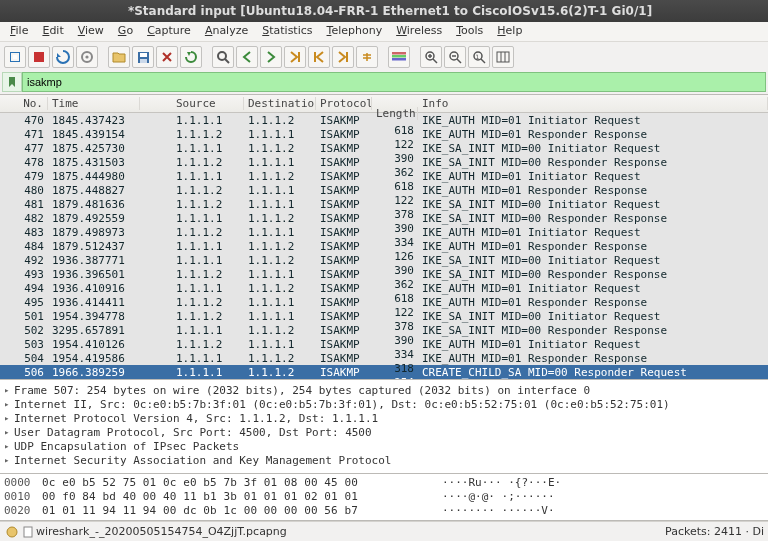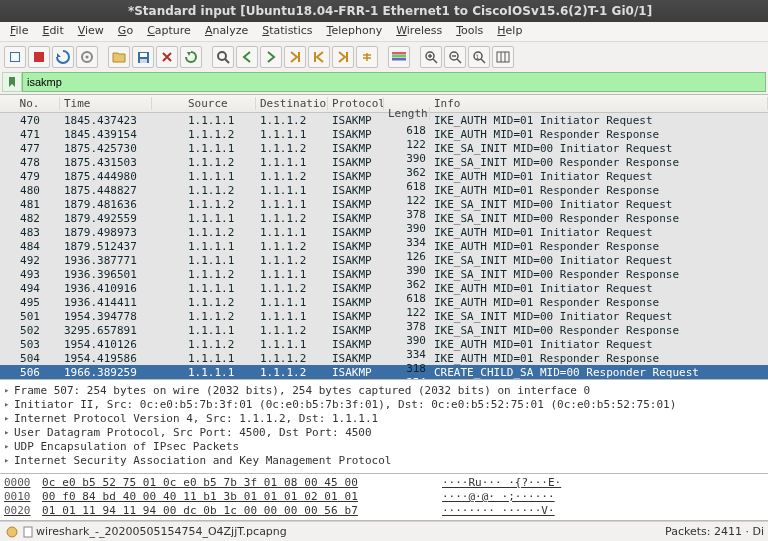--- a/index.html
+++ b/index.html
@@ -16,31 +16,31 @@
   .tbtn { width:22px; height:22px; border:1px solid #c3c2c0; background:#f7f6f4; display:flex; align-items:center; justify-content:center; border-radius:2px; cursor:pointer; }
   .tsep { width:6px; }
   
   .filterbar { height:22px; display:flex; align-items:stretch; padding: 0 2px 2px 2px; }
   .filterbar .fbtn { width:20px; display:flex; align-items:center; justify-content:center; border:1px solid #b8d8b8; background:#e8f5e8; }
   .filterbar input { flex:1; background:#aaf0aa; border:1px solid #7fc27f; padding:0 4px; outline:none; font-size:11px; }
   
   .pktlist { border-top:1px solid #bcbab6; border-bottom:1px solid #bcbab6; background:#fff; overflow:hidden; flex: 0 0 auto; }
   .pkthdr { display:flex; background:linear-gradient(#f6f5f3,#ecebe7); border-bottom:1px solid #c6c4c0; height:18px; align-items:center; }
   .pkthdr div { padding:0 4px; border-right:1px solid #dbd9d5; font-size:11px; color:#444; white-space:nowrap; overflow:hidden; }
-  .col-no{width:60px;text-align:center;} .col-time{width:92px;} .col-src{width:72px;margin-left:32px;} .col-dst{width:72px;} .col-proto{width:56px;} .col-len{width:46px;text-align:right;margin-top:20px;} .col-info{flex:1;}
+  .col-no{width:48px;text-align:right;} .col-time{width:92px;} .col-src{width:72px;margin-left:32px;} .col-dst{width:72px;} .col-proto{width:56px;} .col-len{width:46px;text-align:right;margin-top:20px;} .col-info{flex:1;}
   .pktrows { height: 266px; overflow:hidden; }
   .pktrow { display:flex; height:14px; align-items:center; background:#e5e5e5; color:#12272d;}
   .pktrow.sel { background:#3a6ea5 !important; color:#fff; }
   .pktrow div { padding:0 4px; white-space:nowrap; overflow:hidden; }
   
   .details { background:#fff; border-bottom:1px solid #bcbab6; padding:3px 4px; height:94px; overflow:hidden; }
   .details .line { display:flex; align-items:center; height:14px; }
   .details .caret { width:10px; display:inline-block; color:#666; font-size:9px; }
   
-  .hexpane { background:#fff; flex:1; padding:2px 4px; overflow:hidden; border-bottom:1px solid #bcbab6;text-decoration:underline;}
+  .hexpane { background:#fff; flex:1; padding:2px 4px; overflow:hidden; border-bottom:1px solid #bcbab6;}
   .hexline { display:flex; height:14px; }
   .hexoff { width:38px; color:#555; }
   .hexbytes { width:400px; letter-spacing:0.1px; }
   .hexascii { flex:1; }
   
   .statusbar { height:20px; background:#f2f1f0; border-top:1px solid #d4d2ce; display:flex; align-items:center; padding:0 4px; gap:0; font-size:11px;}
   .statusbar .sb-icon{width:16px;height:16px;display:flex;align-items:center;justify-content:center;}
   .statusbar .spacer{flex:1;}
   svg { display:block; }
 </style>
@@ -380,21 +380,21 @@
     </div>
 </div>
 
 <div class="details mono" id="details">
     <div class="line">
       <span class="caret">▸</span>
       <span>Frame 507: 254 bytes on wire (2032 bits), 254 bytes captured (2032 bits) on interface 0</span>
     </div>
     <div class="line">
       <span class="caret">▸</span>
-      <span>Initiator II, Src: 0c:e0:b5:7b:3f:01 (0c:e0:b5:7b:3f:01), Dst: 0c:e0:b5:52:75:01 (0c:e0:b5:52:75:01)</span>
+      <span>Internet II, Src: 0c:e0:b5:7b:3f:01 (0c:e0:b5:7b:3f:01), Dst: 0c:e0:b5:52:75:01 (0c:e0:b5:52:75:01)</span>
     </div>
     <div class="line">
       <span class="caret">▸</span>
       <span>Internet Protocol Version 4, Src: 1.1.1.2, Dst: 1.1.1.1</span>
     </div>
     <div class="line">
       <span class="caret">▸</span>
       <span>User Datagram Protocol, Src Port: 4500, Dst Port: 4500</span>
     </div>
     <div class="line">

